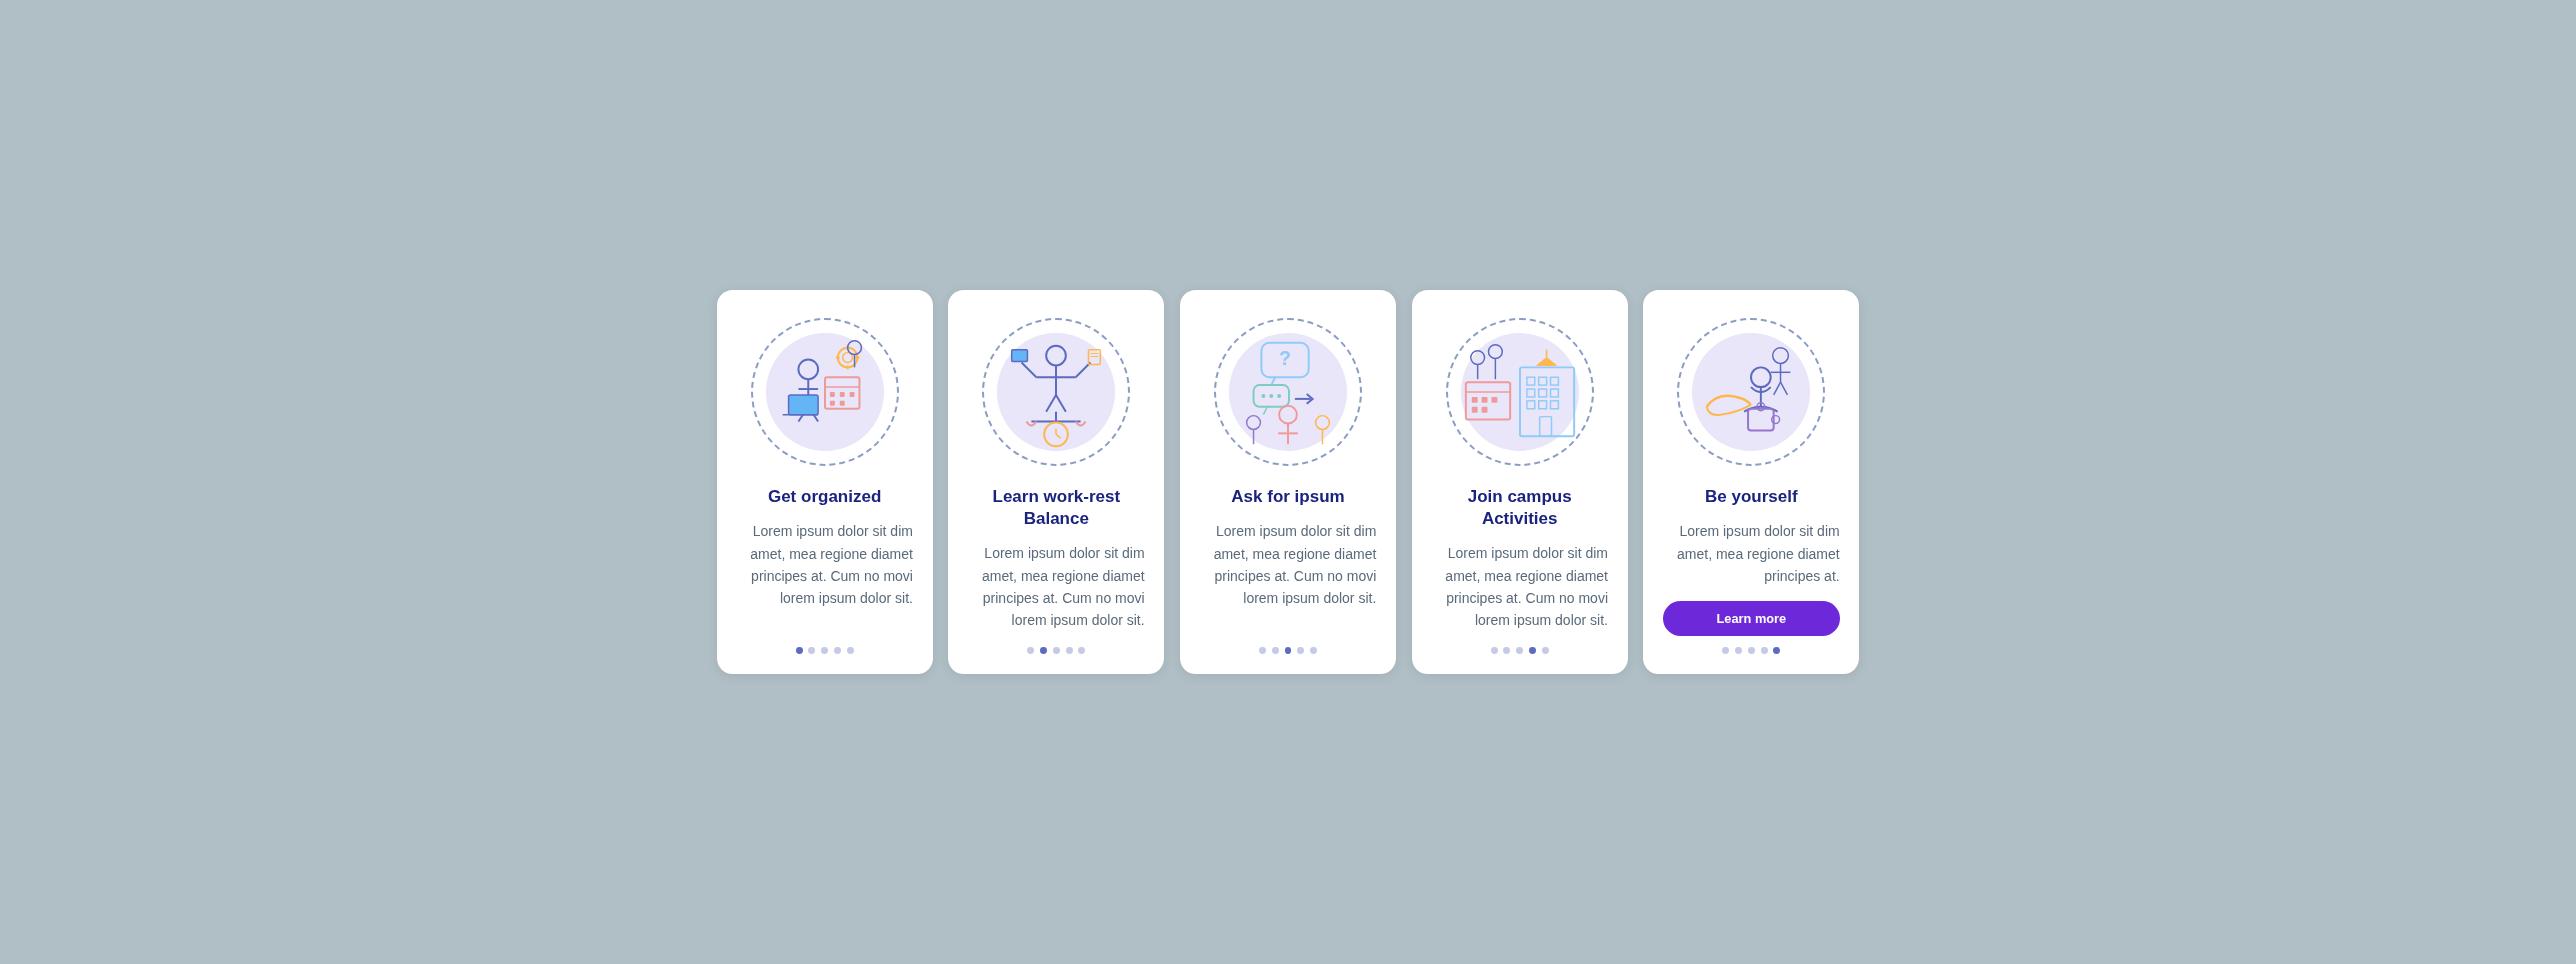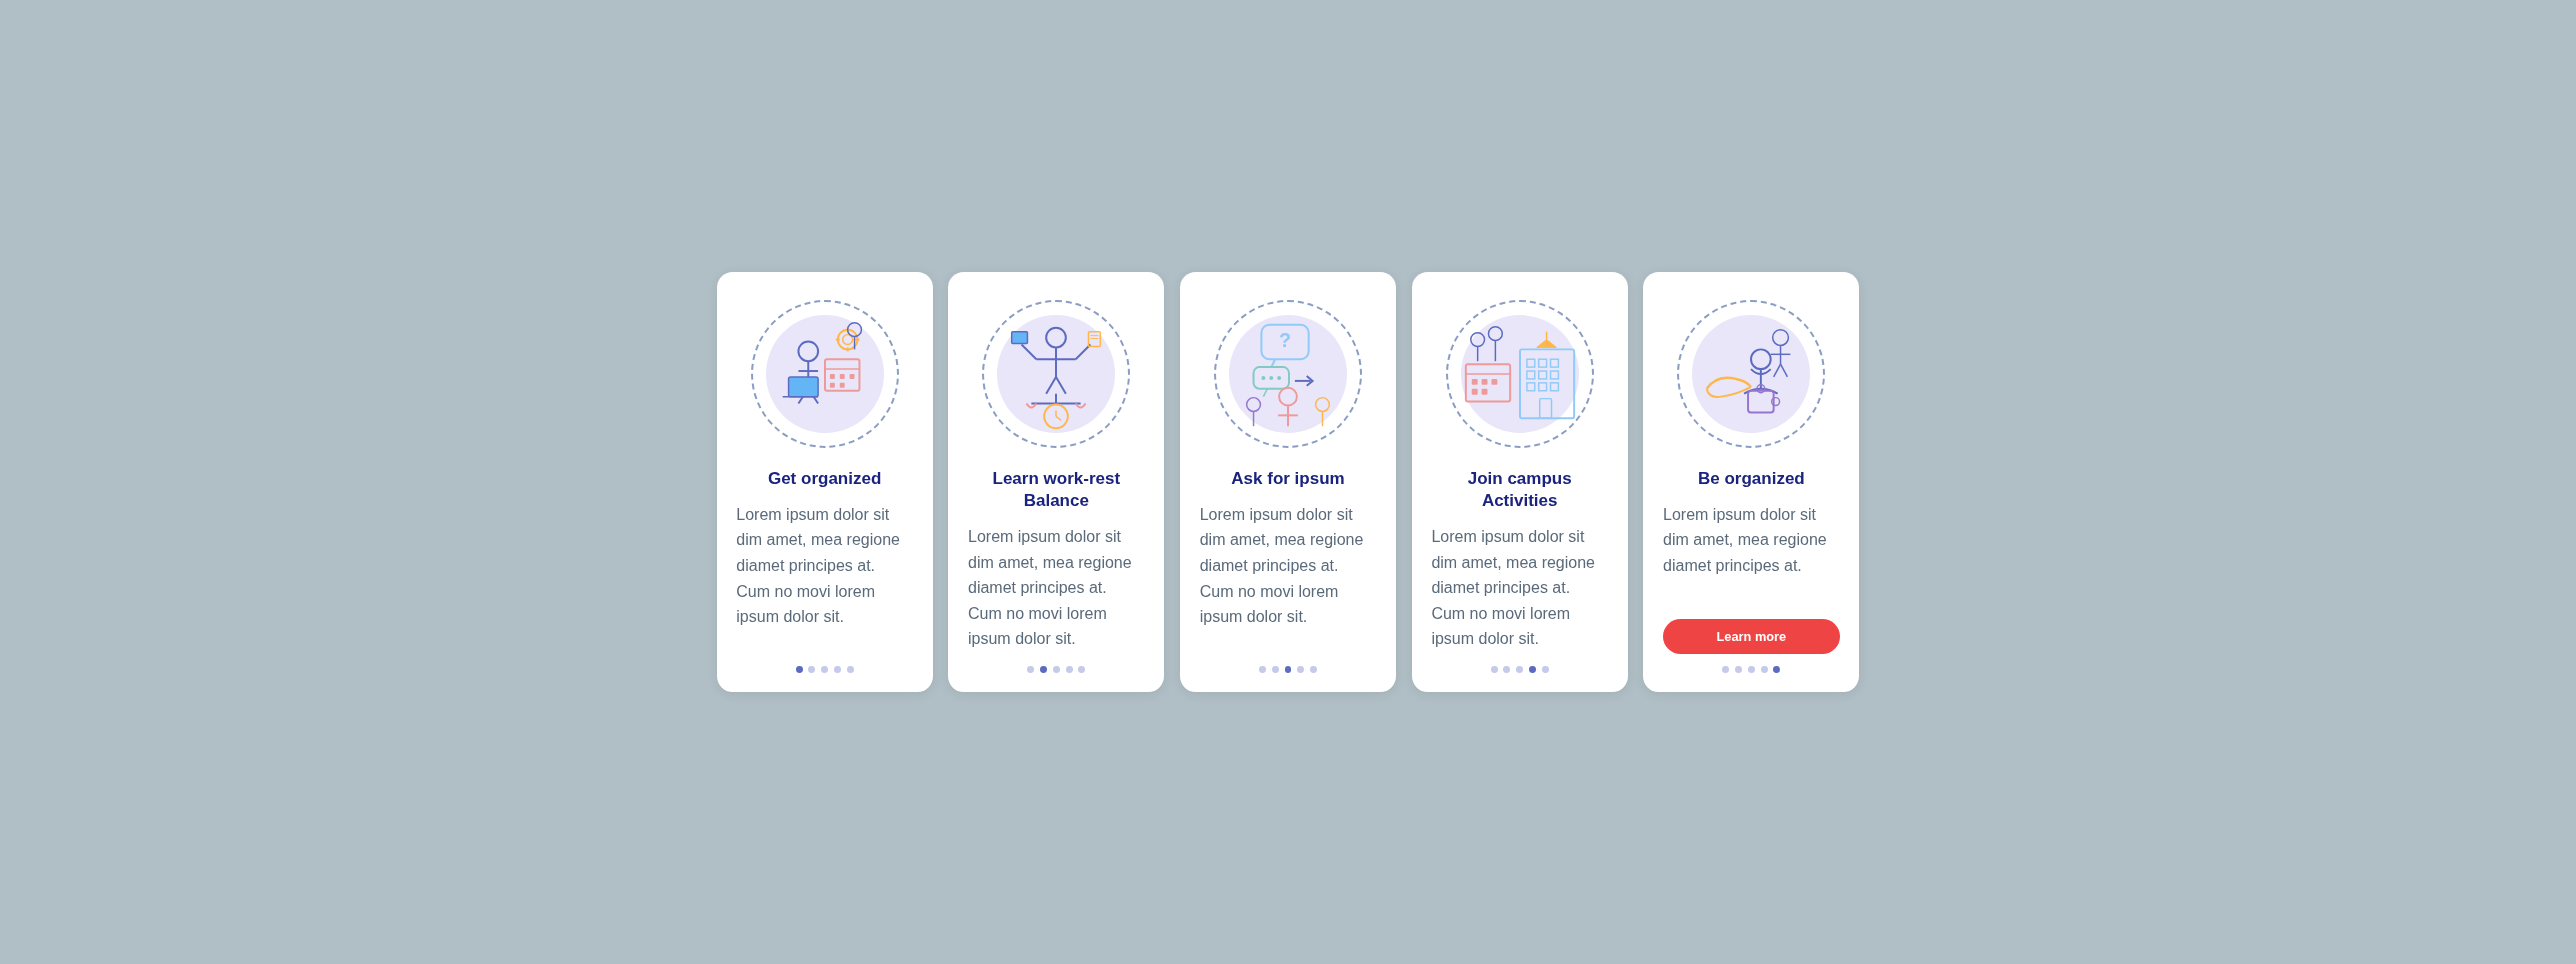--- a/index.html
+++ b/index.html
@@ -73,23 +73,23 @@
     .card-title {
       font-size: 17px;
       font-weight: 700;
       color: #1a237e;
       text-align: center;
       margin-bottom: 11.8px;
       line-height: 1.3;
     }
 
     .card-text {
-      font-size: 16px;
+      font-size: 14px;
       color: #5a6a7a;
-      text-align: left;
+      text-align: right;
       line-height: 1.6;
       flex: 1;
       margin-bottom: 13.8px;
     }
 
     .dots {
       display: flex;
       gap: 5.9px;
       justify-content: center;
       margin-top: auto;
@@ -100,21 +100,21 @@
       height: 6.9px;
       border-radius: 50%;
       background: #c5cae9;
     }
 
     .dot.active {
       background: #5c6bc0;
     }
 
     .learn-more-btn {
-      background: #ef4444;
+      background: #6d28d9;
       color: #ffffff;
       border: none;
       border-radius: 23.6px;
       padding: 9.8px 27.6px;
       font-size: 12.8px;
       font-weight: 600;
       cursor: pointer;
       width: 100%;
       margin-bottom: 11.8px;
     }
@@ -319,21 +319,21 @@
         <path d="M20 80 Q30 65 50 70 Q60 72 65 78" fill="none" stroke="#ffb74d" stroke-width="2.5"></path>
         <path d="M20 80 Q22 90 35 88 Q50 86 65 78" fill="none" stroke="#ffb74d" stroke-width="2"></path>
 
         <circle cx="95" cy="28" r="8" fill="none" stroke="#5c6bc0" stroke-width="1.5"></circle>
         <line x1="95" y1="36" x2="95" y2="55" stroke="#5c6bc0" stroke-width="1.5"></line>
         <line x1="85" y1="45" x2="105" y2="45" stroke="#5c6bc0" stroke-width="1.5"></line>
         <line x1="95" y1="55" x2="88" y2="68" stroke="#5c6bc0" stroke-width="1.5"></line>
         <line x1="95" y1="55" x2="102" y2="68" stroke="#5c6bc0" stroke-width="1.5"></line>
       </svg>
     </div>
-    <div class="card-title">Be organized</div>
+    <div class="card-title">Be yourself</div>
     <div class="card-text">Lorem ipsum dolor sit dim amet, mea regione diamet principes at.</div>
     <button class="learn-more-btn">Learn more</button>
     <div class="dots">
       <div class="dot"></div>
       <div class="dot"></div>
       <div class="dot"></div>
       <div class="dot"></div>
       <div class="dot active"></div>
     </div>
   </div>

